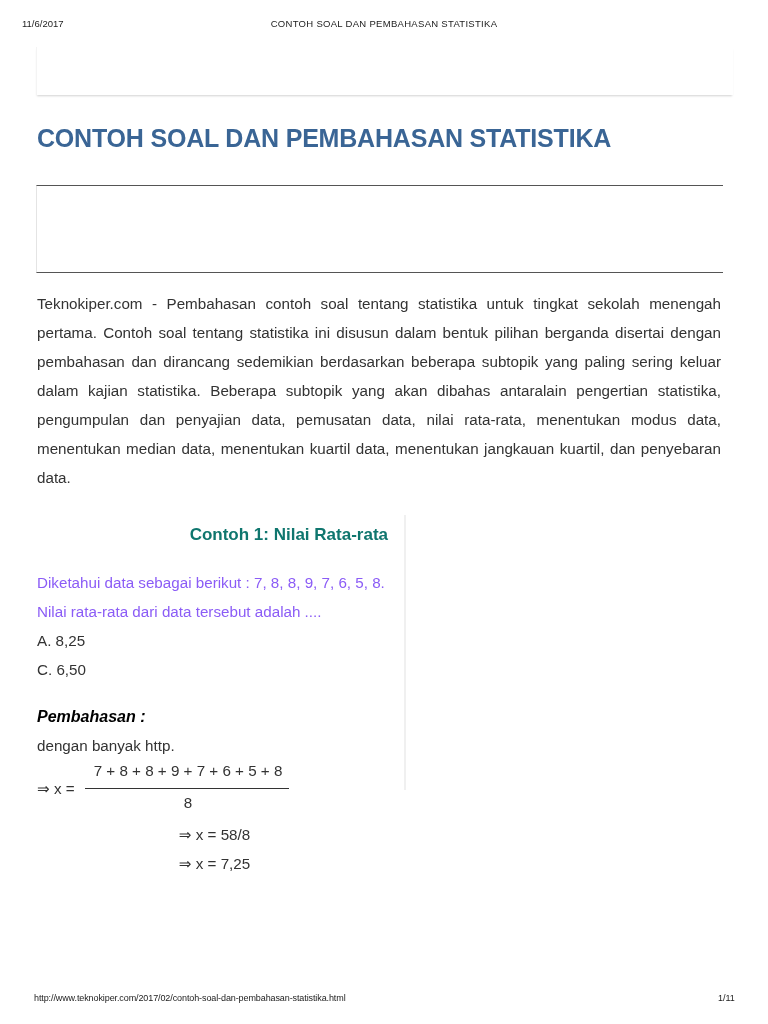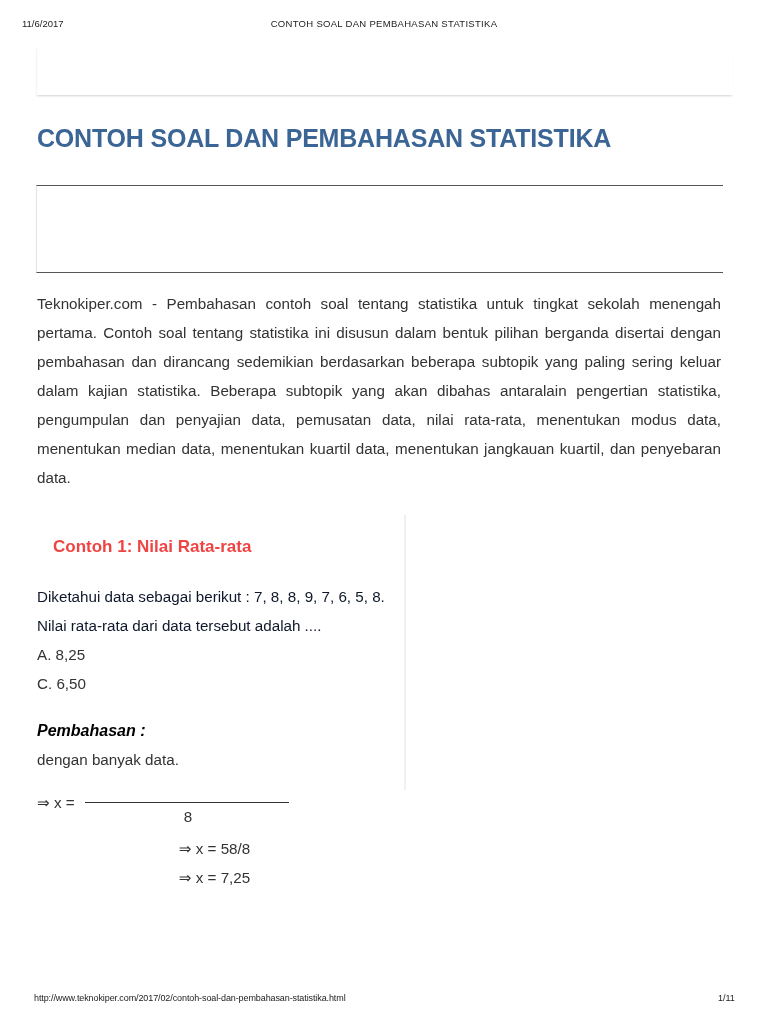--- a/index.html
+++ b/index.html
@@ -88,32 +88,33 @@
     }
     .col-divider {
       position: absolute;
       left: 404px;
       top: 515px;
       width: 2px;
       height: 275px;
       background: #f0f0f0;
     }
     .example-title {
-      margin: 16px;
+      margin: 4px;
       font-size: 17px;
       font-weight: bold;
-      color: #ef4444;
+      color: #0f766e;
       height: 38px;
       line-height: 38px;
+      text-align: right;
     }
     .question {
       margin: 14px 0 0 0;
       font-size: 15.2px;
       line-height: 29px;
-      color: #0f172a;
+      color: #8b5cf6;
     }
     .options {
       margin: 0;
       padding: 0;
       list-style: none;
       font-size: 15.2px;
       line-height: 29px;
       color: #333;
     }
     .disc-label {
@@ -215,23 +216,24 @@
 <div class="col-divider"></div>
 
 <div class="example-col">
   <h2 class="example-title">Contoh 1: Nilai Rata-rata</h2>
   <p class="question">Diketahui data sebagai berikut : 7, 8, 8, 9, 7, 6, 5, 8. Nilai rata-rata dari data tersebut adalah ....</p>
   <ul class="options">
     <li>A. 8,25</li>
     <li>C. 6,50</li>
   </ul>
   <p class="disc-label">Pembahasan :</p>
-  <p class="disc-text last">dengan banyak data.</p>
+  <p class="disc-text last">dengan banyak http.</p>
   <div class="formula">
     <span class="lhs">⇒ x =</span>
+    <span class="numerator">7 + 8 + 8 + 9 + 7 + 6 + 5 + 8</span>
     <span class="frac-line"></span>
     <span class="denominator">8</span>
   </div>
   <p class="step">⇒ x = 58/8</p>
   <p class="step">⇒ x = 7,25</p>
 </div>
 
 <div class="print-footer">
   <span class="url">http://www.teknokiper.com/2017/02/contoh-soal-dan-pembahasan-statistika.html</span>
   <span class="page">1/11</span>

